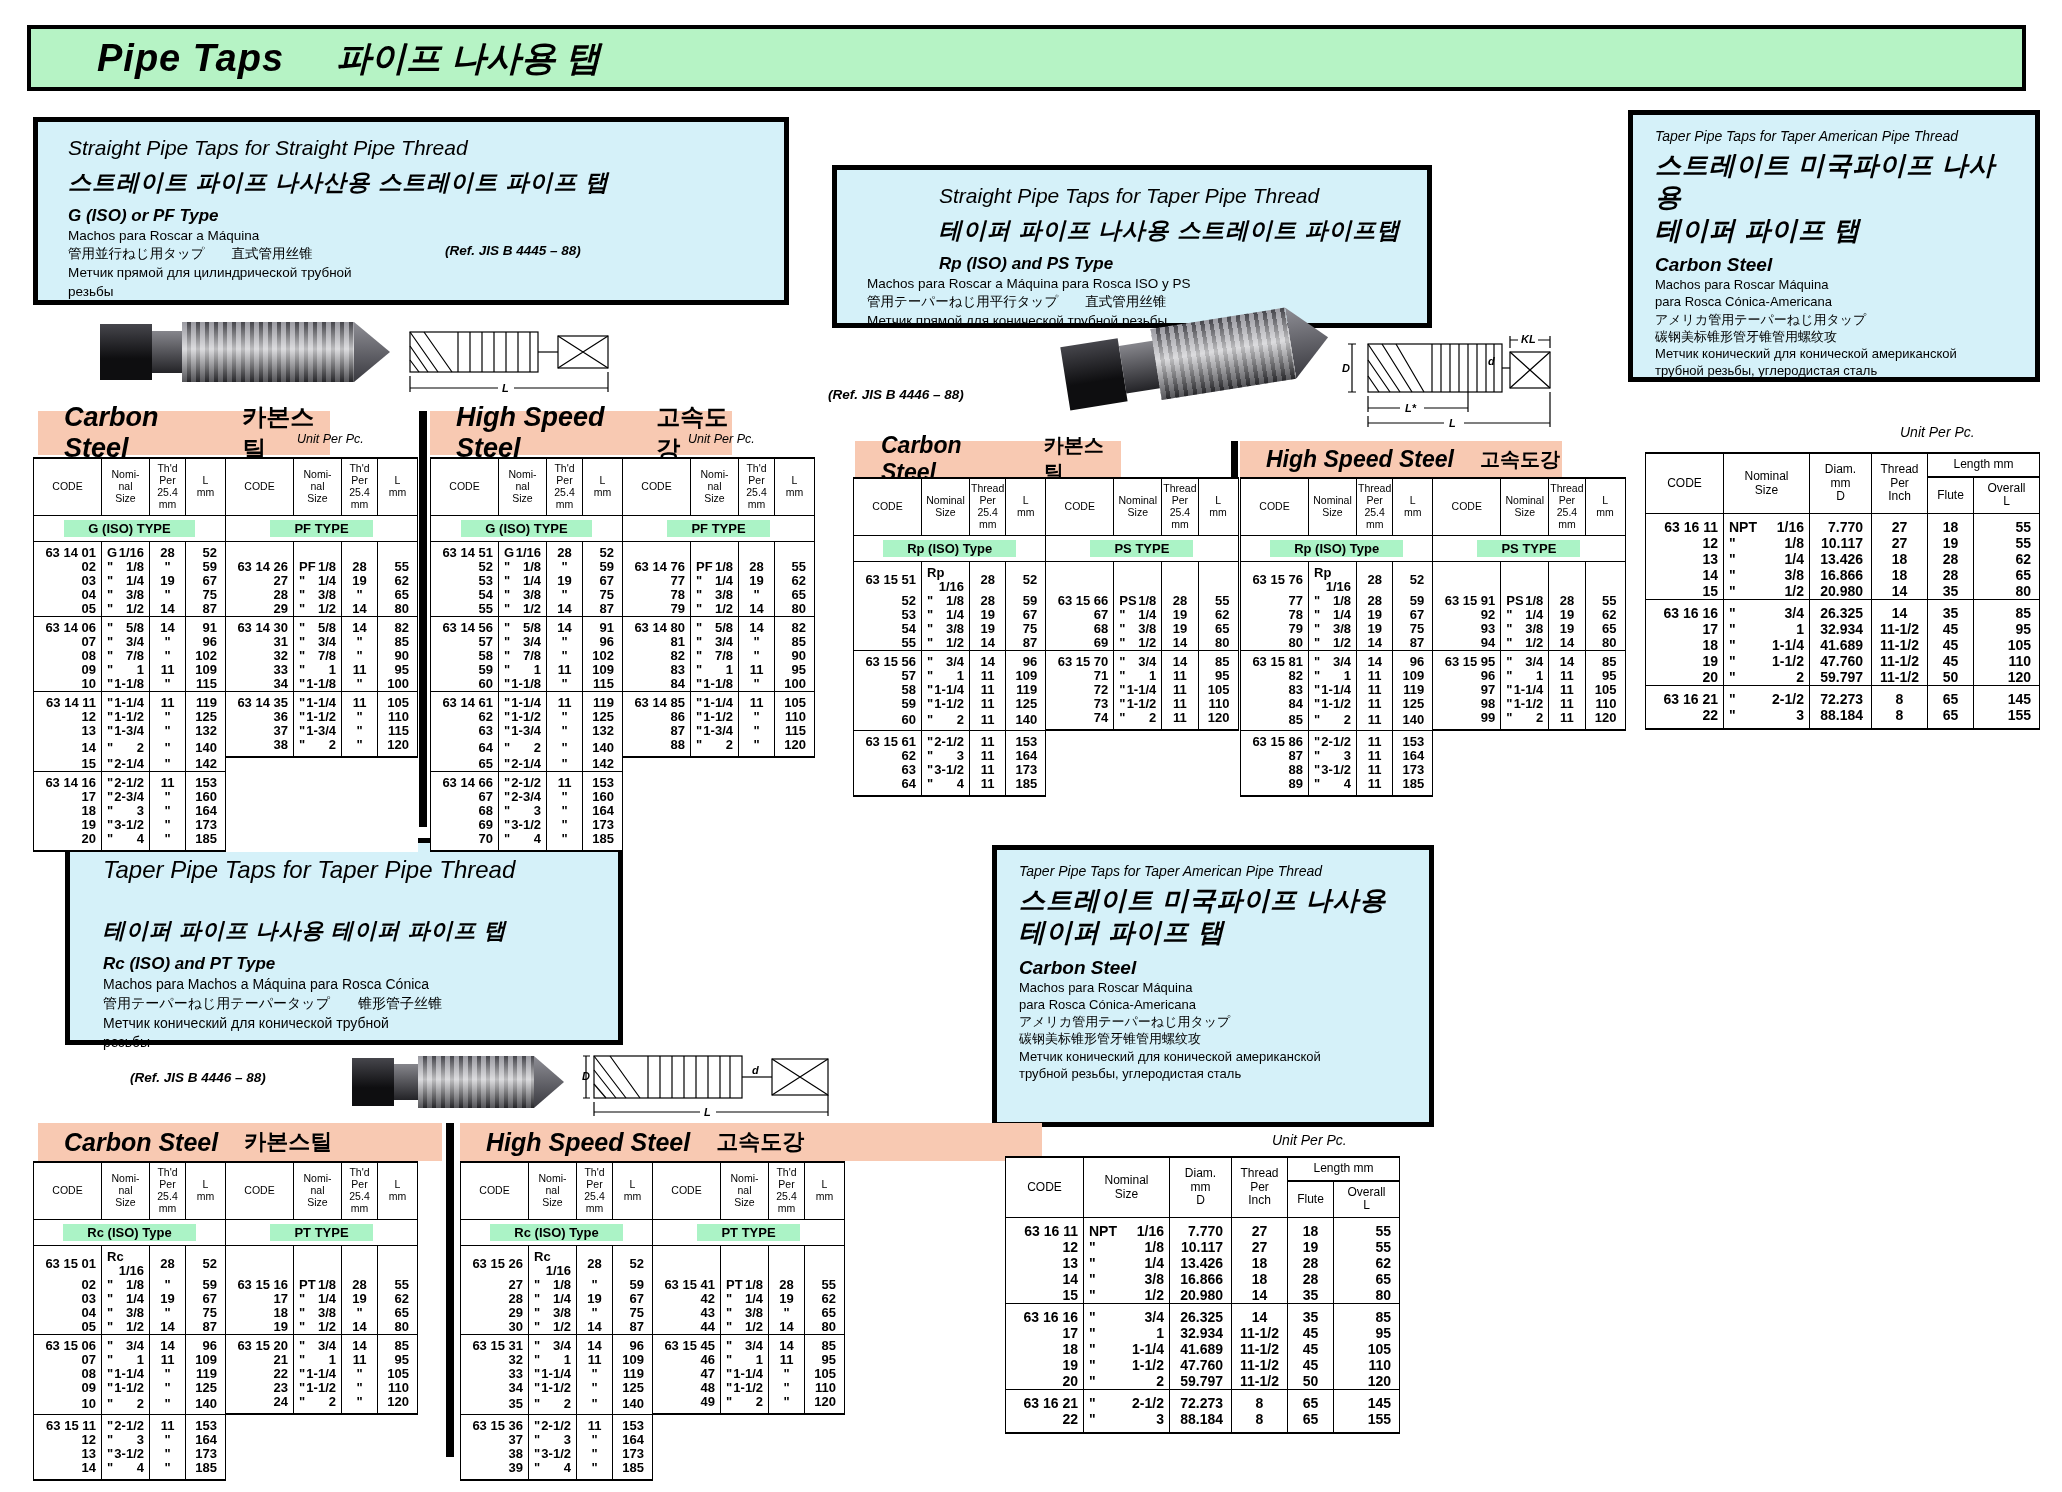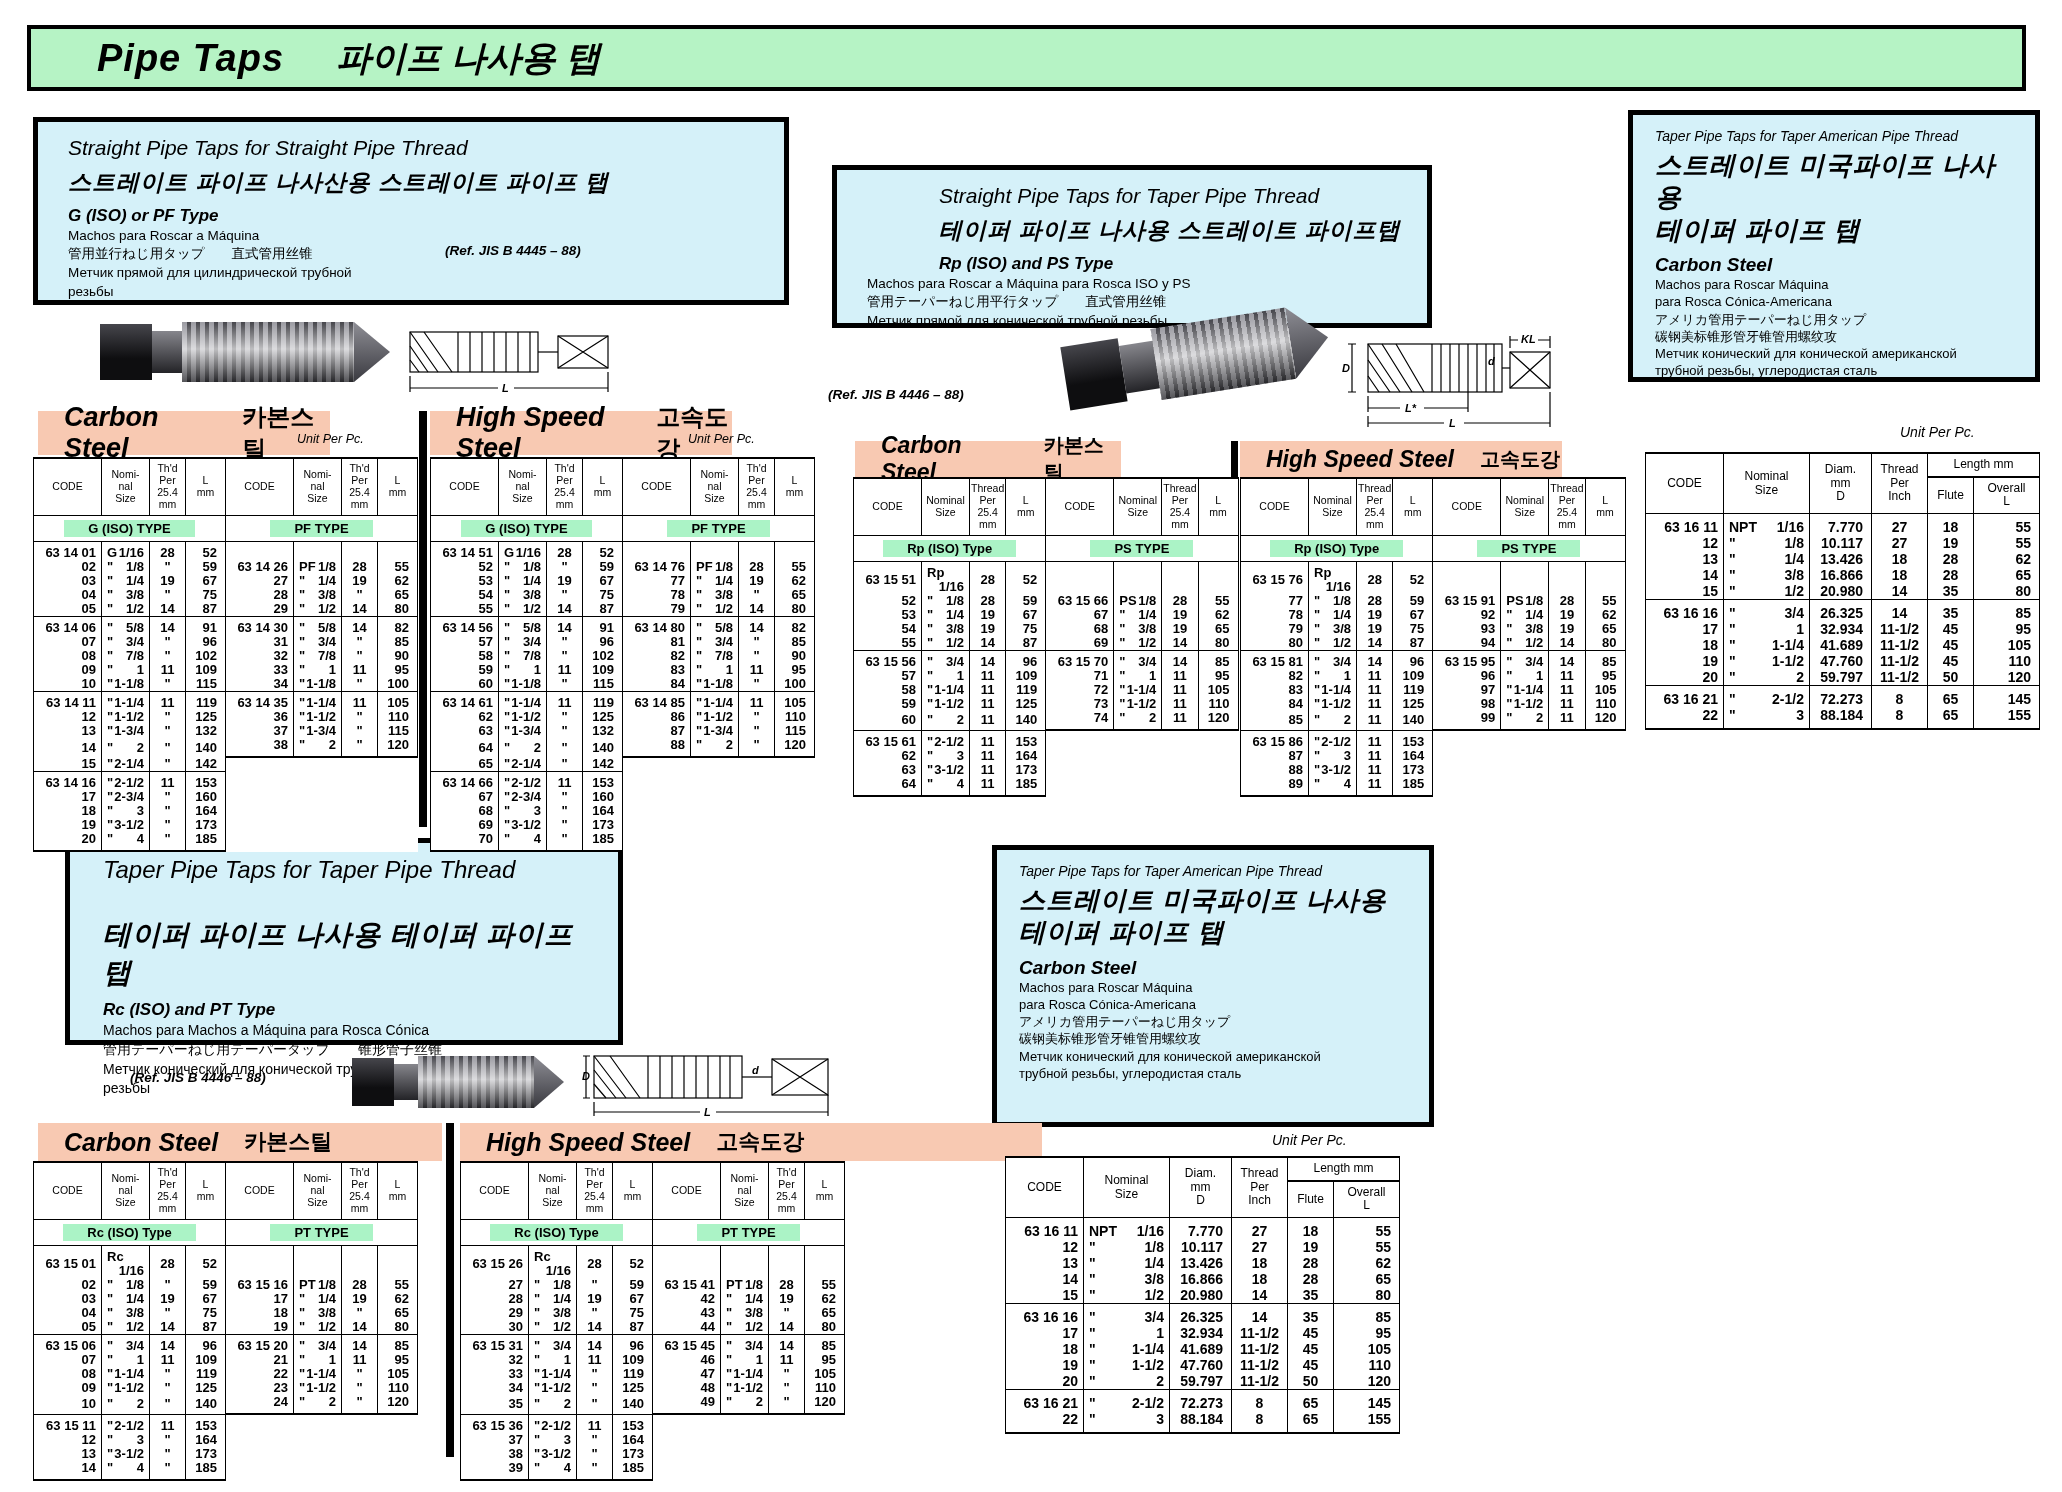--- a/index.html
+++ b/index.html
@@ -22,21 +22,21 @@
   #box1{left:33px;top:117px;width:756px;height:188px;}
   #box2{left:832px;top:117px;width:600px;height:163px;margin-top:48px;}
   #box3{left:1628px;top:110px;width:412px;height:272px;padding-left:22px;}
   #box4{left:65px;top:838px;width:558px;height:207px;padding-left:33px;}
   #box5{left:992px;top:845px;width:442px;height:282px;padding-left:22px;}
   #box3 .t-en,#box5 .t-en{font-size:14px;}
   #box3 .t-ko,#box5 .t-ko{font-size:26px;margin-top:4px;line-height:1.25;}
   #box3 .t-sub,#box5 .t-sub{font-size:19px;}
   #box3 .ln,#box5 .ln{font-size:13px;margin-top:1px;}
   #box4 .t-en{font-size:24px;}
-  #box4 .t-ko{font-size:28px;margin-top:32px;}
+  #box4 .t-ko{font-size:22px;margin-top:32px;}
   #box4 .t-sub{font-size:17px;}
   #box4 .ln{font-size:14px;}
 
   .ref{position:absolute;font-weight:bold;font-style:italic;font-size:13.5px;}
   #ref1{left:445px;top:243px;}
   #ref2{left:828px;top:387px;}
   #ref3{left:130px;top:1070px;}
 
   
   .pinkbar{position:absolute;background:#f8c9b2;display:flex;align-items:center;padding-left:26px;box-sizing:border-box;}

